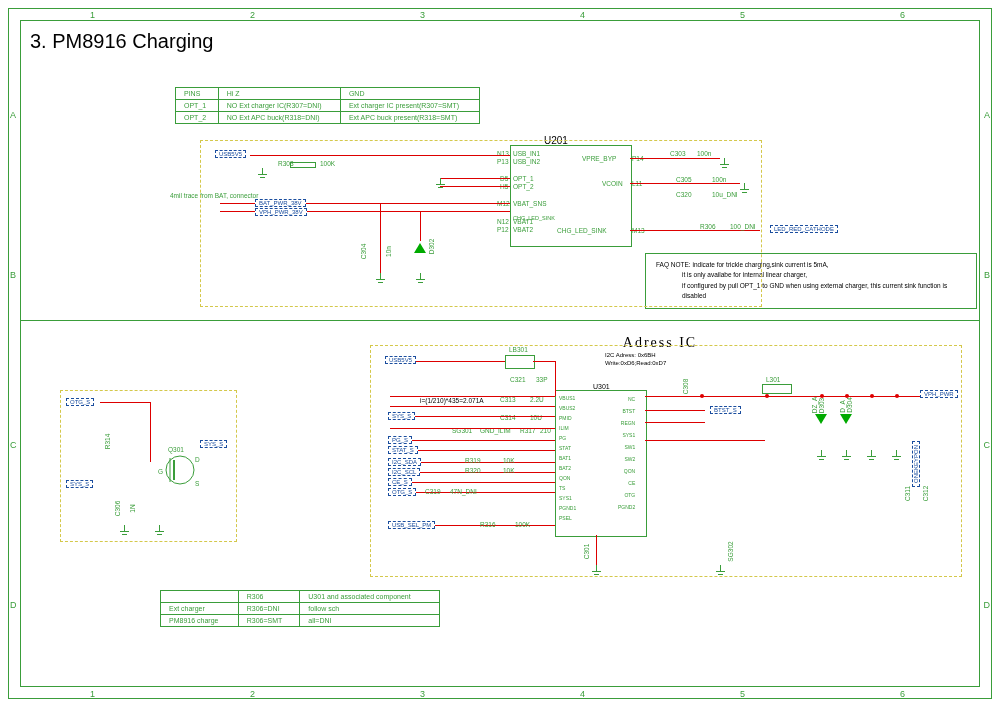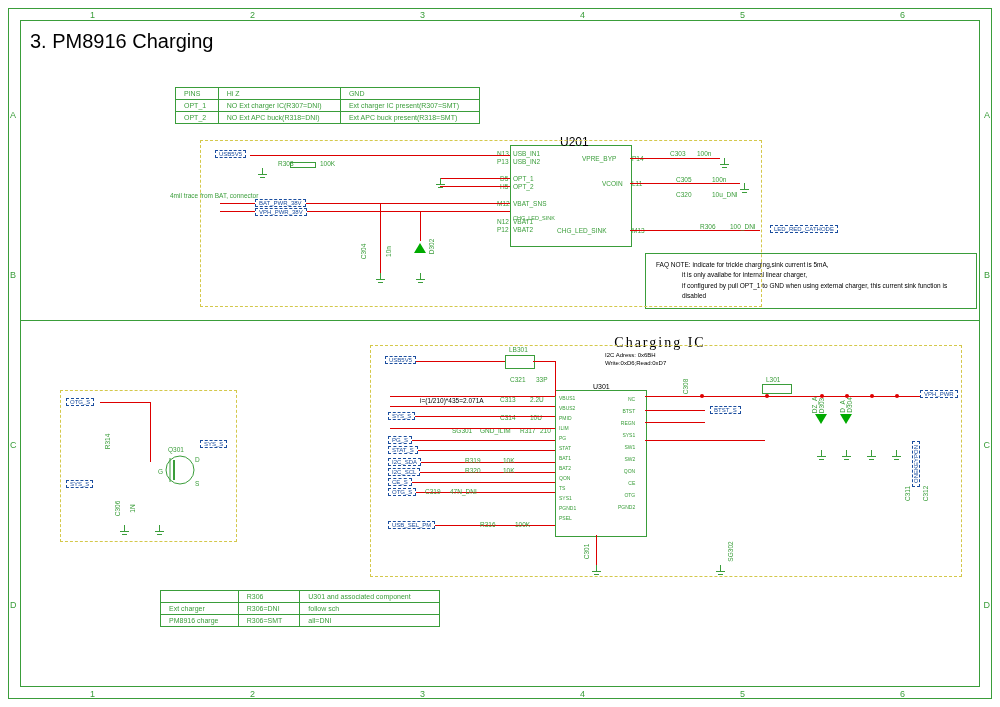--- a/index.html
+++ b/index.html
@@ -73,21 +73,21 @@
         <td>OPT_2</td>
         <td>NO Ext APC buck(R318=DNI)</td>
         <td>Ext APC buck present(R318=SMT)</td>
       </tr>
 </tbody>
   </table>
 
 <div class="lbl" style="left:170px;top:192px">4mil trace from BAT, connector</div>
 
 <div class="box" style="left:510px;top:145px;width:120px;height:100px"></div>
-<div class="lblk" style="left:560px;top:135px;font-size:12px">U201</div>
+<div class="lblk" style="left:544px;top:135px;font-size:10px">U201</div>
 
 <div class="lbl" style="left:497px;top:150px">N13</div>
 <div class="lbl" style="left:513px;top:150px">USB_IN1</div>
 <div class="lbl" style="left:497px;top:158px">P13</div>
 <div class="lbl" style="left:513px;top:158px">USB_IN2</div>
 <div class="lbl" style="left:500px;top:175px">D5</div>
 <div class="lbl" style="left:513px;top:175px">OPT_1</div>
 <div class="lbl" style="left:500px;top:183px">H5</div>
 <div class="lbl" style="left:513px;top:183px">OPT_2</div>
 <div class="lbl" style="left:497px;top:200px">M12</div>
@@ -146,21 +146,21 @@
 <div class="lbl" style="left:700px;top:223px">R306</div>
 <div class="lbl" style="left:730px;top:223px">100_DNI</div>
 <div class="netbox" style="left:770px;top:225px">LED_RED_CATHODE</div>
 
 <div class="faq" style="left:645px;top:253px;width:310px">
 <div>FAQ NOTE: indicate for trickle charging,sink current is 5mA,</div>
 <div style="padding-left:26px">it is only availabe for internal linear charger,</div>
 <div style="padding-left:26px">if configured by pull OPT_1 to GND when using external charger, this current sink function is disabled</div>
 </div>
 
-<div class="chiplbl" style="left:580px;top:335px;font-family:serif;font-size:14px;letter-spacing:2px;width:160px">Charging IC</div>
+<div class="chiplbl" style="left:580px;top:335px;font-family:serif;font-size:14px;letter-spacing:2px;width:160px">Adress IC</div>
 <div class="lblk" style="left:605px;top:352px;font-size:6px">I2C Adress: 0x6BH</div>
 <div class="lblk" style="left:605px;top:360px;font-size:6px">Write:0xD6;Read:0xD7</div>
 
 <div class="box" style="left:555px;top:390px;width:90px;height:145px"></div>
 <div class="lblk" style="left:593px;top:383px;font-size:7px">U301</div>
 
 <div class="lbl" style="left:559px;top:393px;font-size:5px;line-height:10px">
 <span>VBUS1</span><br><span>VBUS2</span><br><span>PMID</span><br><span>ILIM</span><br><span>PG</span><br><span>STAT</span><br><span>BAT1</span><br><span>BAT2</span><br><span>QON</span><br><span>TS</span><br><span>SYS1</span><br><span>PGND1</span><br><span>PSEL</span>
 </div>
 <div class="lbl" style="left:618px;top:393px;font-size:5px;line-height:12px;text-align:right">

